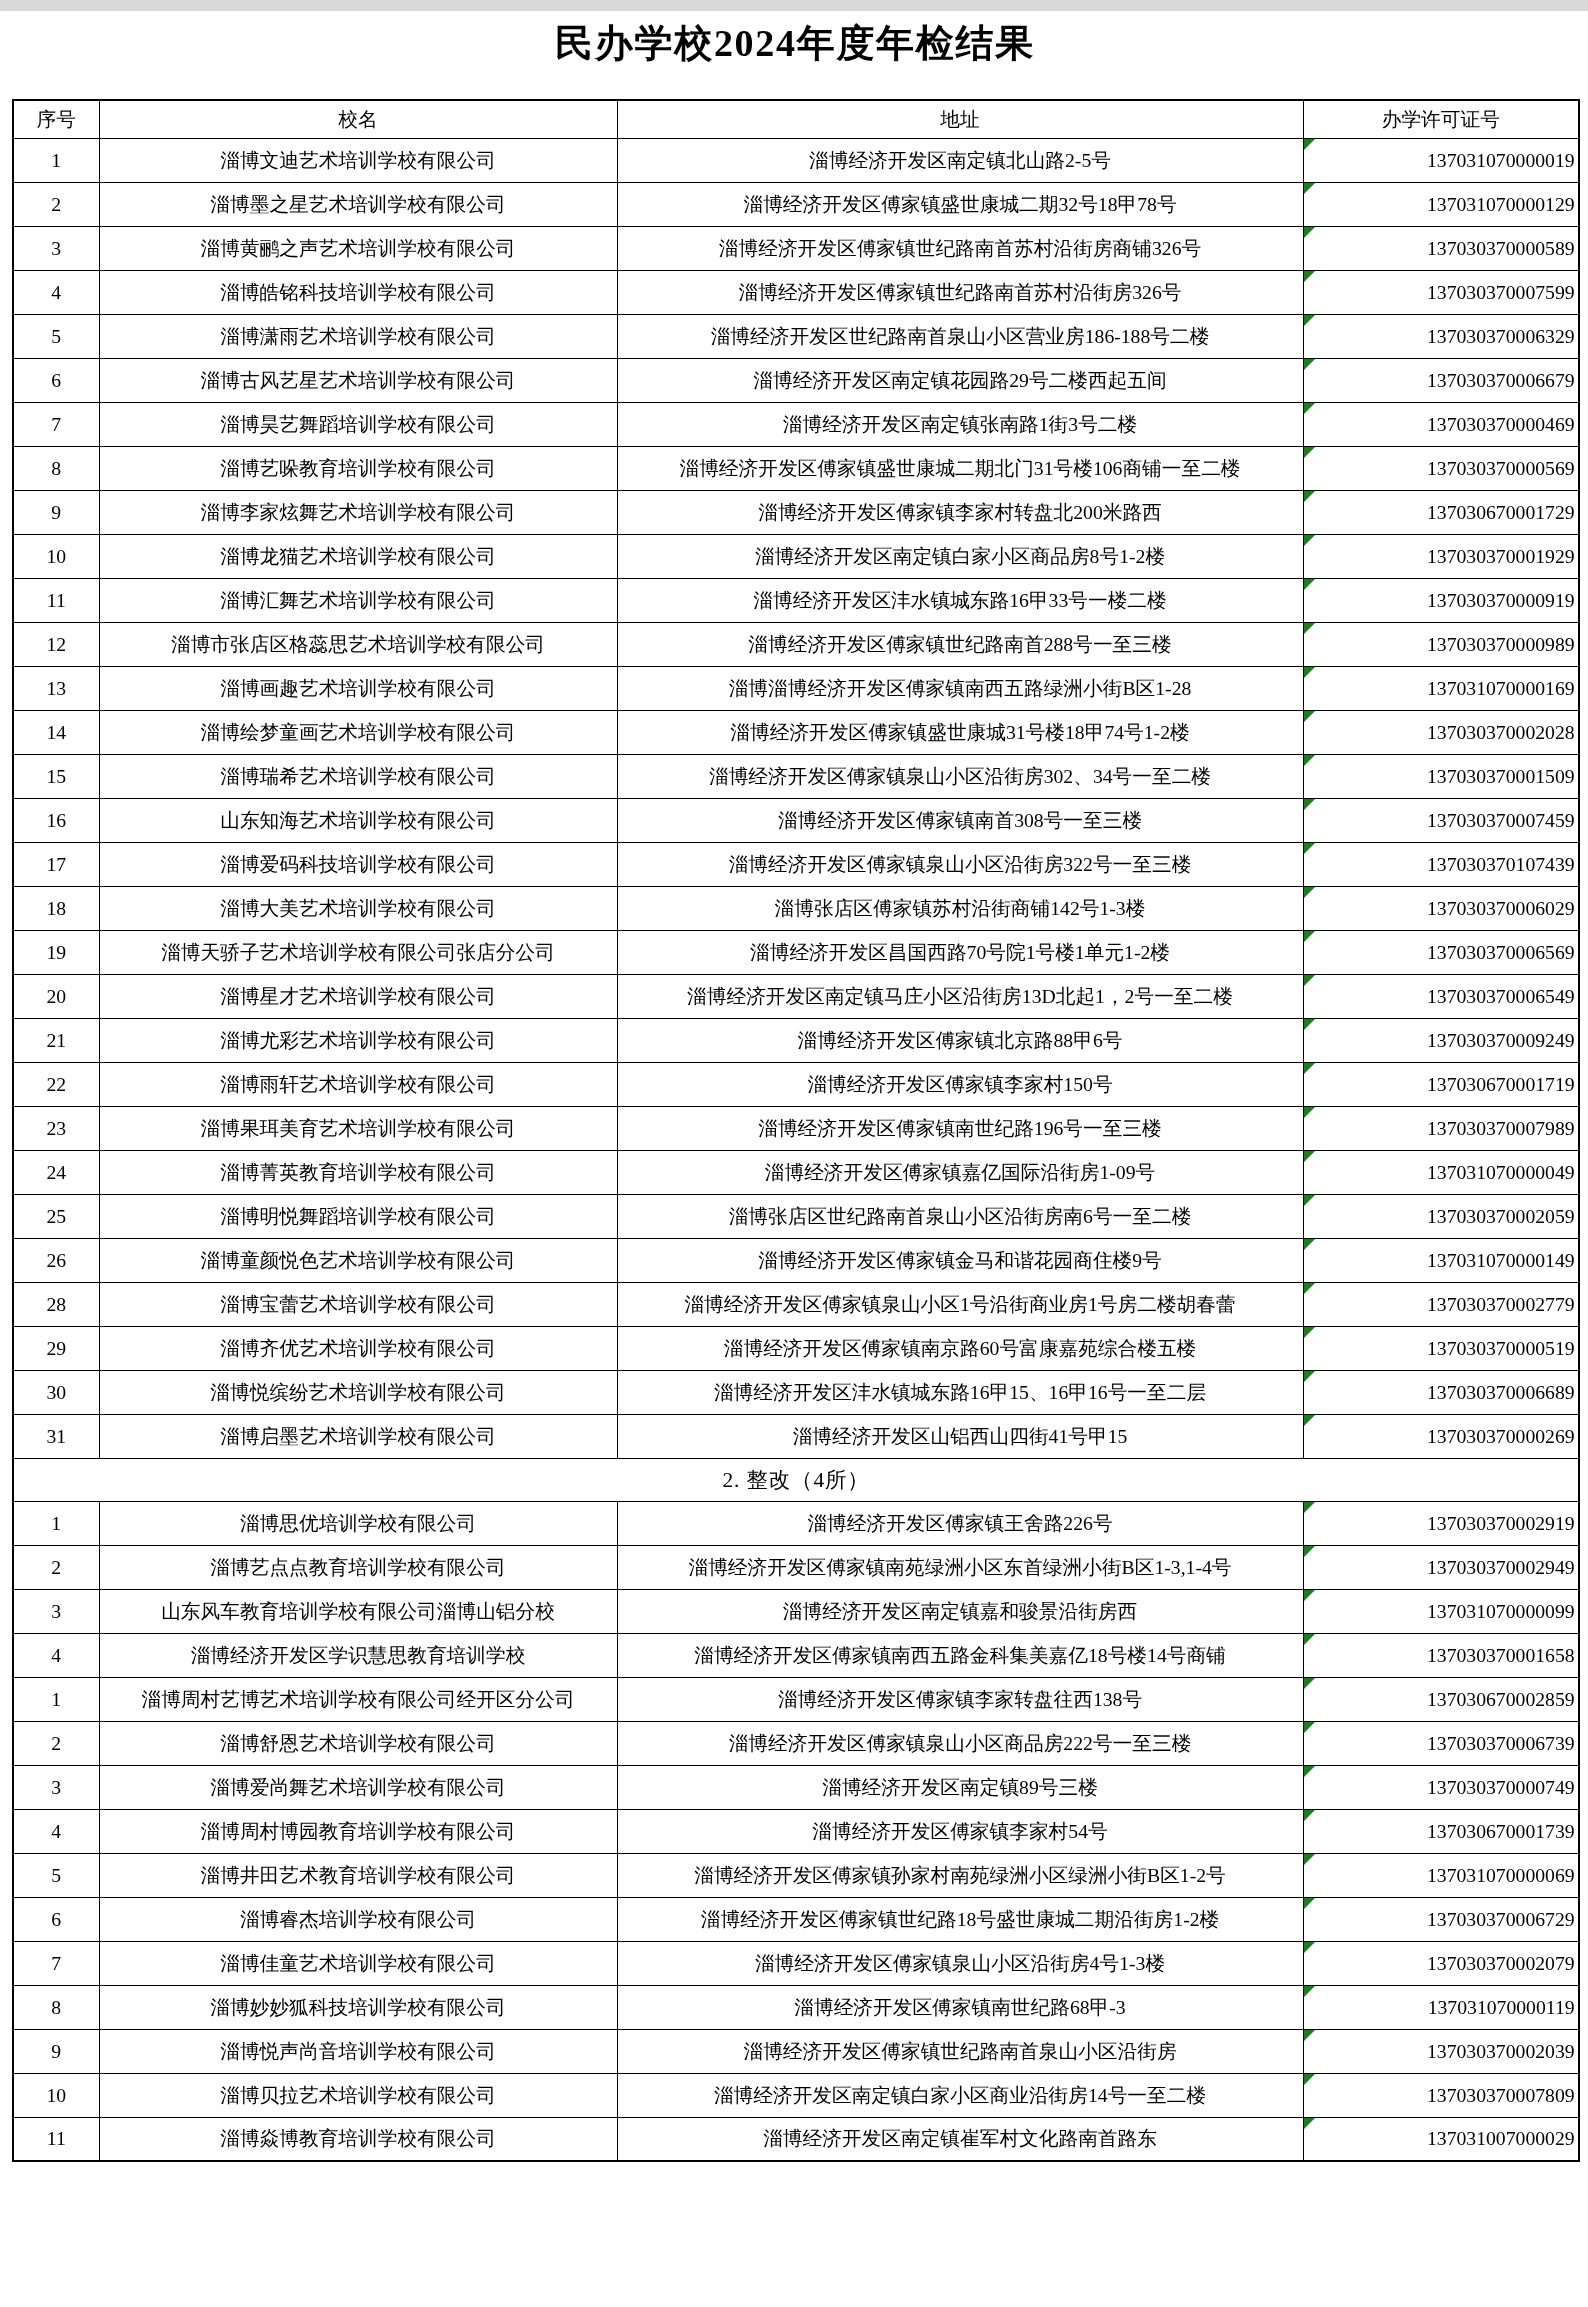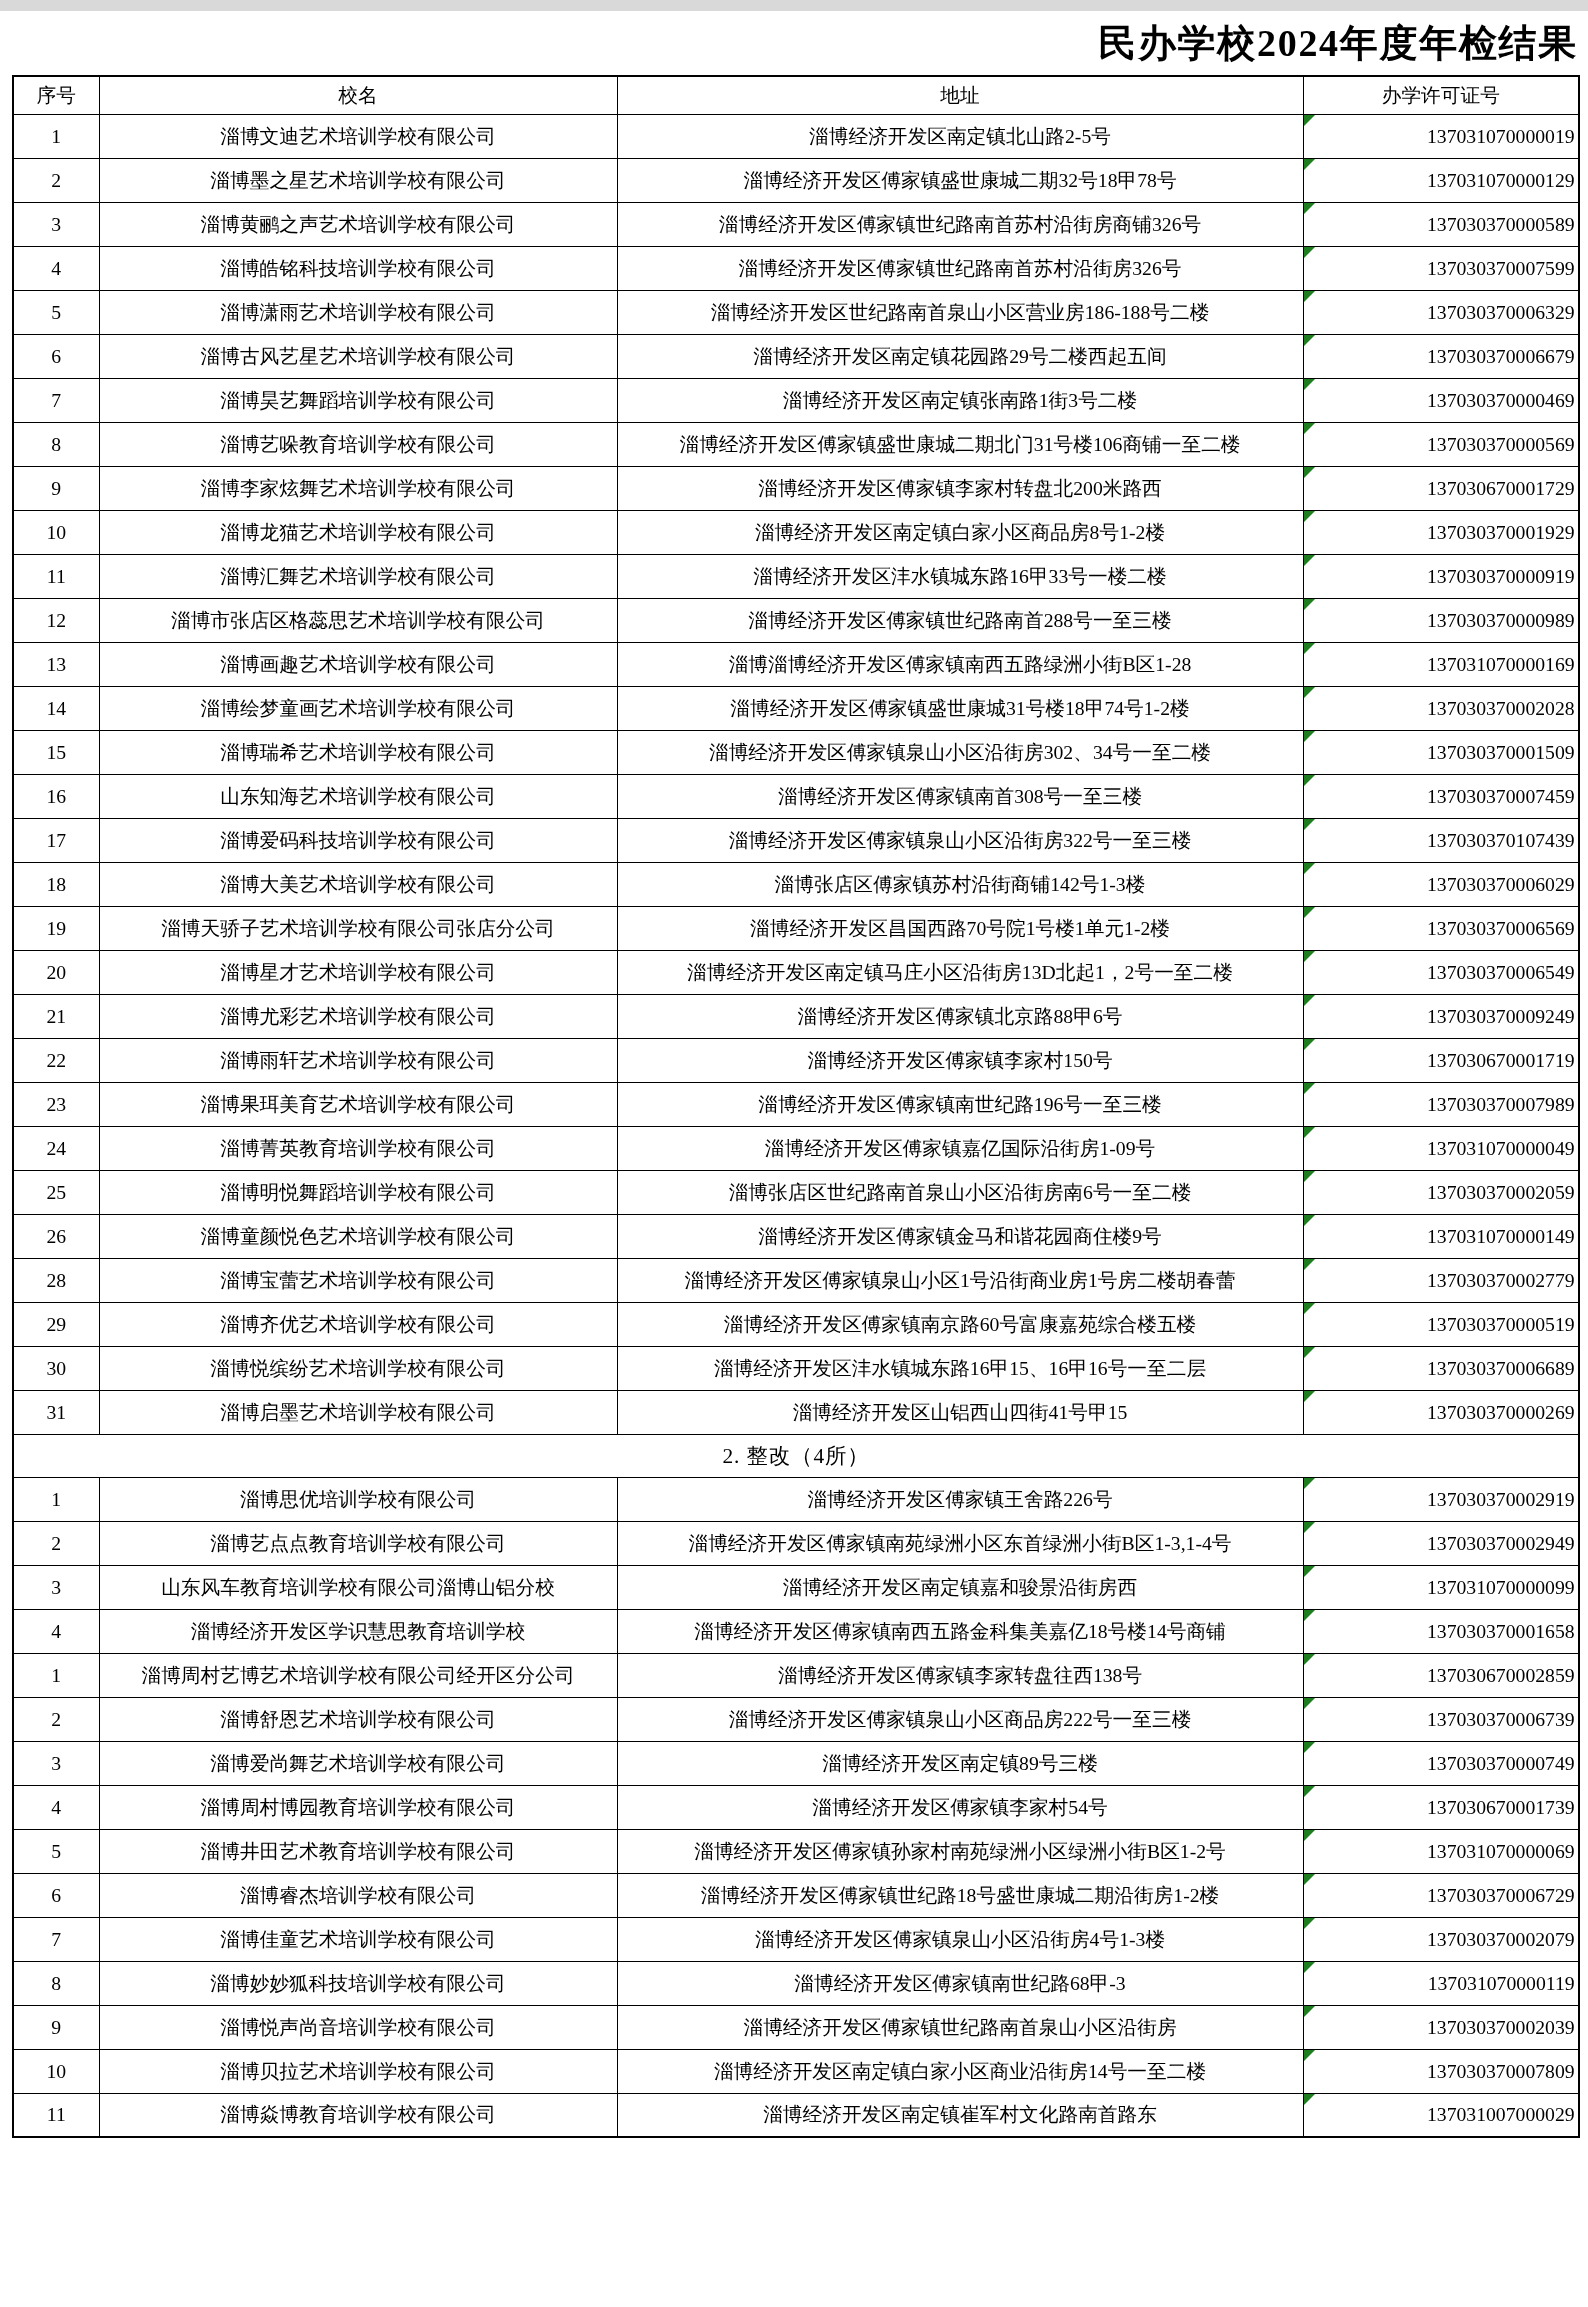--- a/index.html
+++ b/index.html
@@ -6,27 +6,28 @@
   * { margin:0; padding:0; box-sizing:border-box; }
   html,body { background:#ffffff; }
   body {
     width:1589px; min-height:2307px;
     font-family:"Liberation Serif","DejaVu Serif",serif;
     color:var(--ink);
   }
   .top-strip { width:1589px; height:11px; background:var(--strip); }
   .sheet { padding-left:12px; padding-right:11px; }
   .title-band {
-    height:64px; line-height:64px; text-align:right;
+    height:64px; line-height:64px; text-align:center;
     font-size:38px; font-weight:bold; letter-spacing:1.7px;
     white-space:nowrap;
   }
   table.result-table {
     width:1566px; border-collapse:collapse; table-layout:fixed;
     border:2.6px solid var(--ink);
+    margin-top:24px;
   }
   .result-table th, .result-table td {
     border:1.7px solid var(--ink);
     text-align:center; vertical-align:middle;
     padding:0 3.4px; overflow:hidden; white-space:nowrap;
   }
   .result-table thead th {
     height:38px; font-size:19.7px; font-weight:normal;
   }
   td.section-cell {

